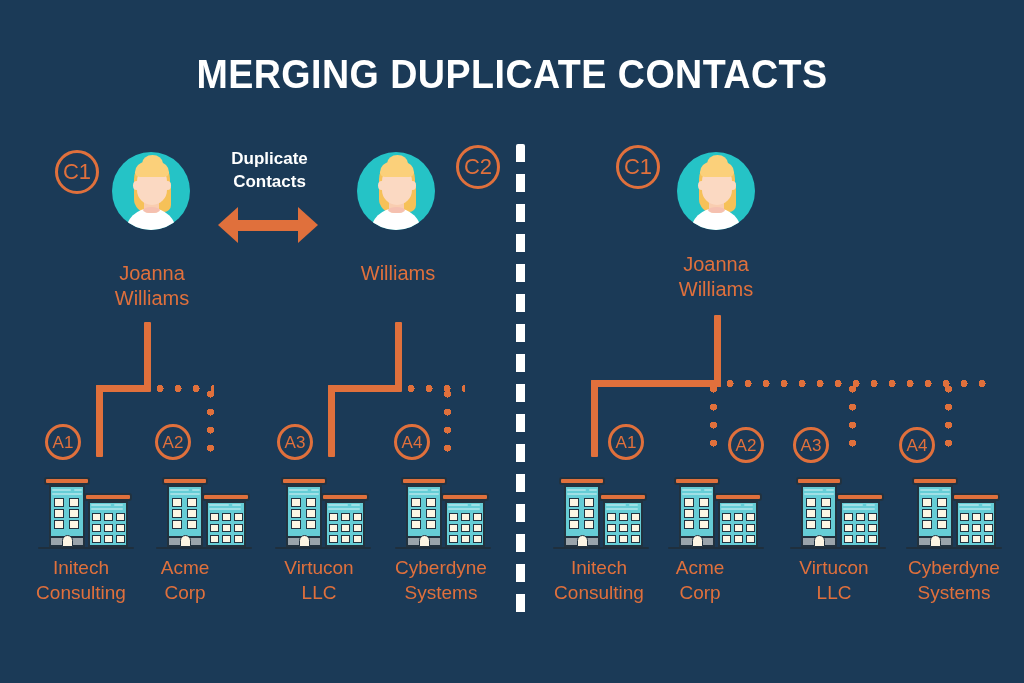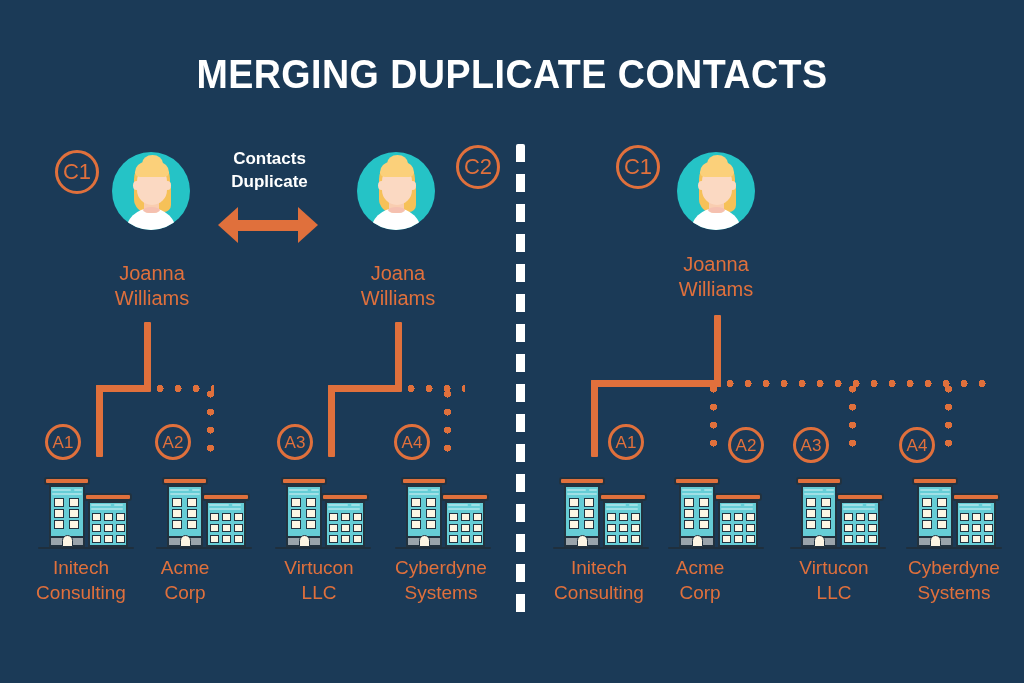--- a/index.html
+++ b/index.html
@@ -144,22 +144,22 @@
     <div class="av-face"></div>
     <div class="av-fringe"></div>
     <div class="av-bun"></div>
   </div>
   <div class="cname" style="left:61px;top:261px;width:182px;">
     <div>Joanna</div>
     <div>Williams</div>
   </div>
 
   <div class="dup-label" style="left:197px;top:147px;width:145px;">
+    <div>Duplicate</div>
     <div>Contacts</div>
-    <div>Duplicate</div>
   </div>
   <div>
     <div class="arrow-shaft" style="left:238px;top:220px;width:60px;"></div>
     <div class="arrow-head left" style="left:218px;top:207px;"></div>
     <div class="arrow-head right" style="left:298px;top:207px;"></div>
   </div>
 
   <div class="avatar" style="left:357px;top:152px;">
     <div class="av-hairback"></div>
     <div class="av-pony"></div>
@@ -167,21 +167,20 @@
     <div class="av-neck"></div>
     <div class="av-collar"></div>
     <div class="av-ear-l"></div>
     <div class="av-ear-r"></div>
     <div class="av-face"></div>
     <div class="av-fringe"></div>
     <div class="av-bun"></div>
   </div>
   <div class="badge c" style="left:456px;top:145px;">C2</div>
   <div class="cname" style="left:307px;top:261px;width:182px;">
-    <div>Joana</div>
     <div>Williams</div>
   </div>
 
   <div class="seg-v" style="left:144px;top:322px;height:68px;"></div>
   <div class="seg-h" style="left:96px;top:385px;width:55px;"></div>
   <div class="seg-v" style="left:96px;top:385px;height:72px;"></div>
   <div class="dot-h" style="left:151px;top:385px;width:63px;"></div>
   <div class="dot-v" style="left:207px;top:385px;height:72px;"></div>
 
   <div class="seg-v" style="left:395px;top:322px;height:68px;"></div>

